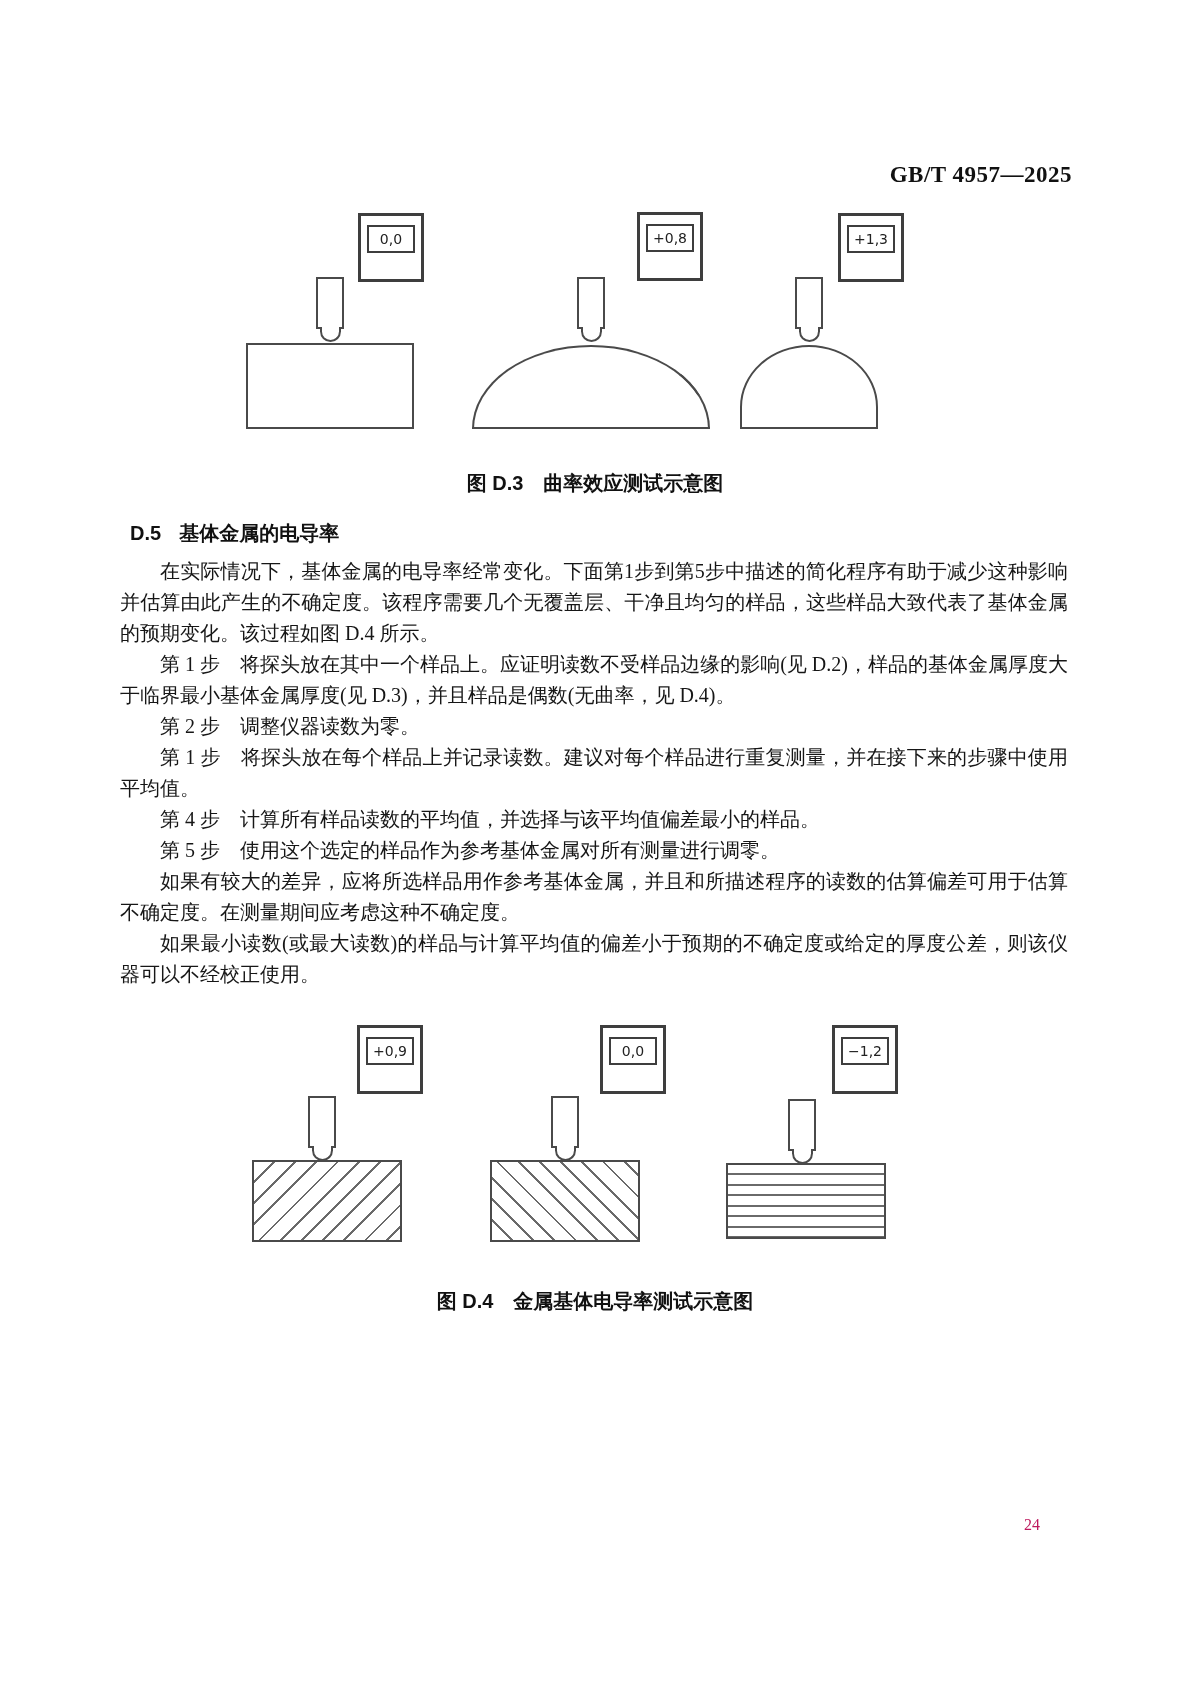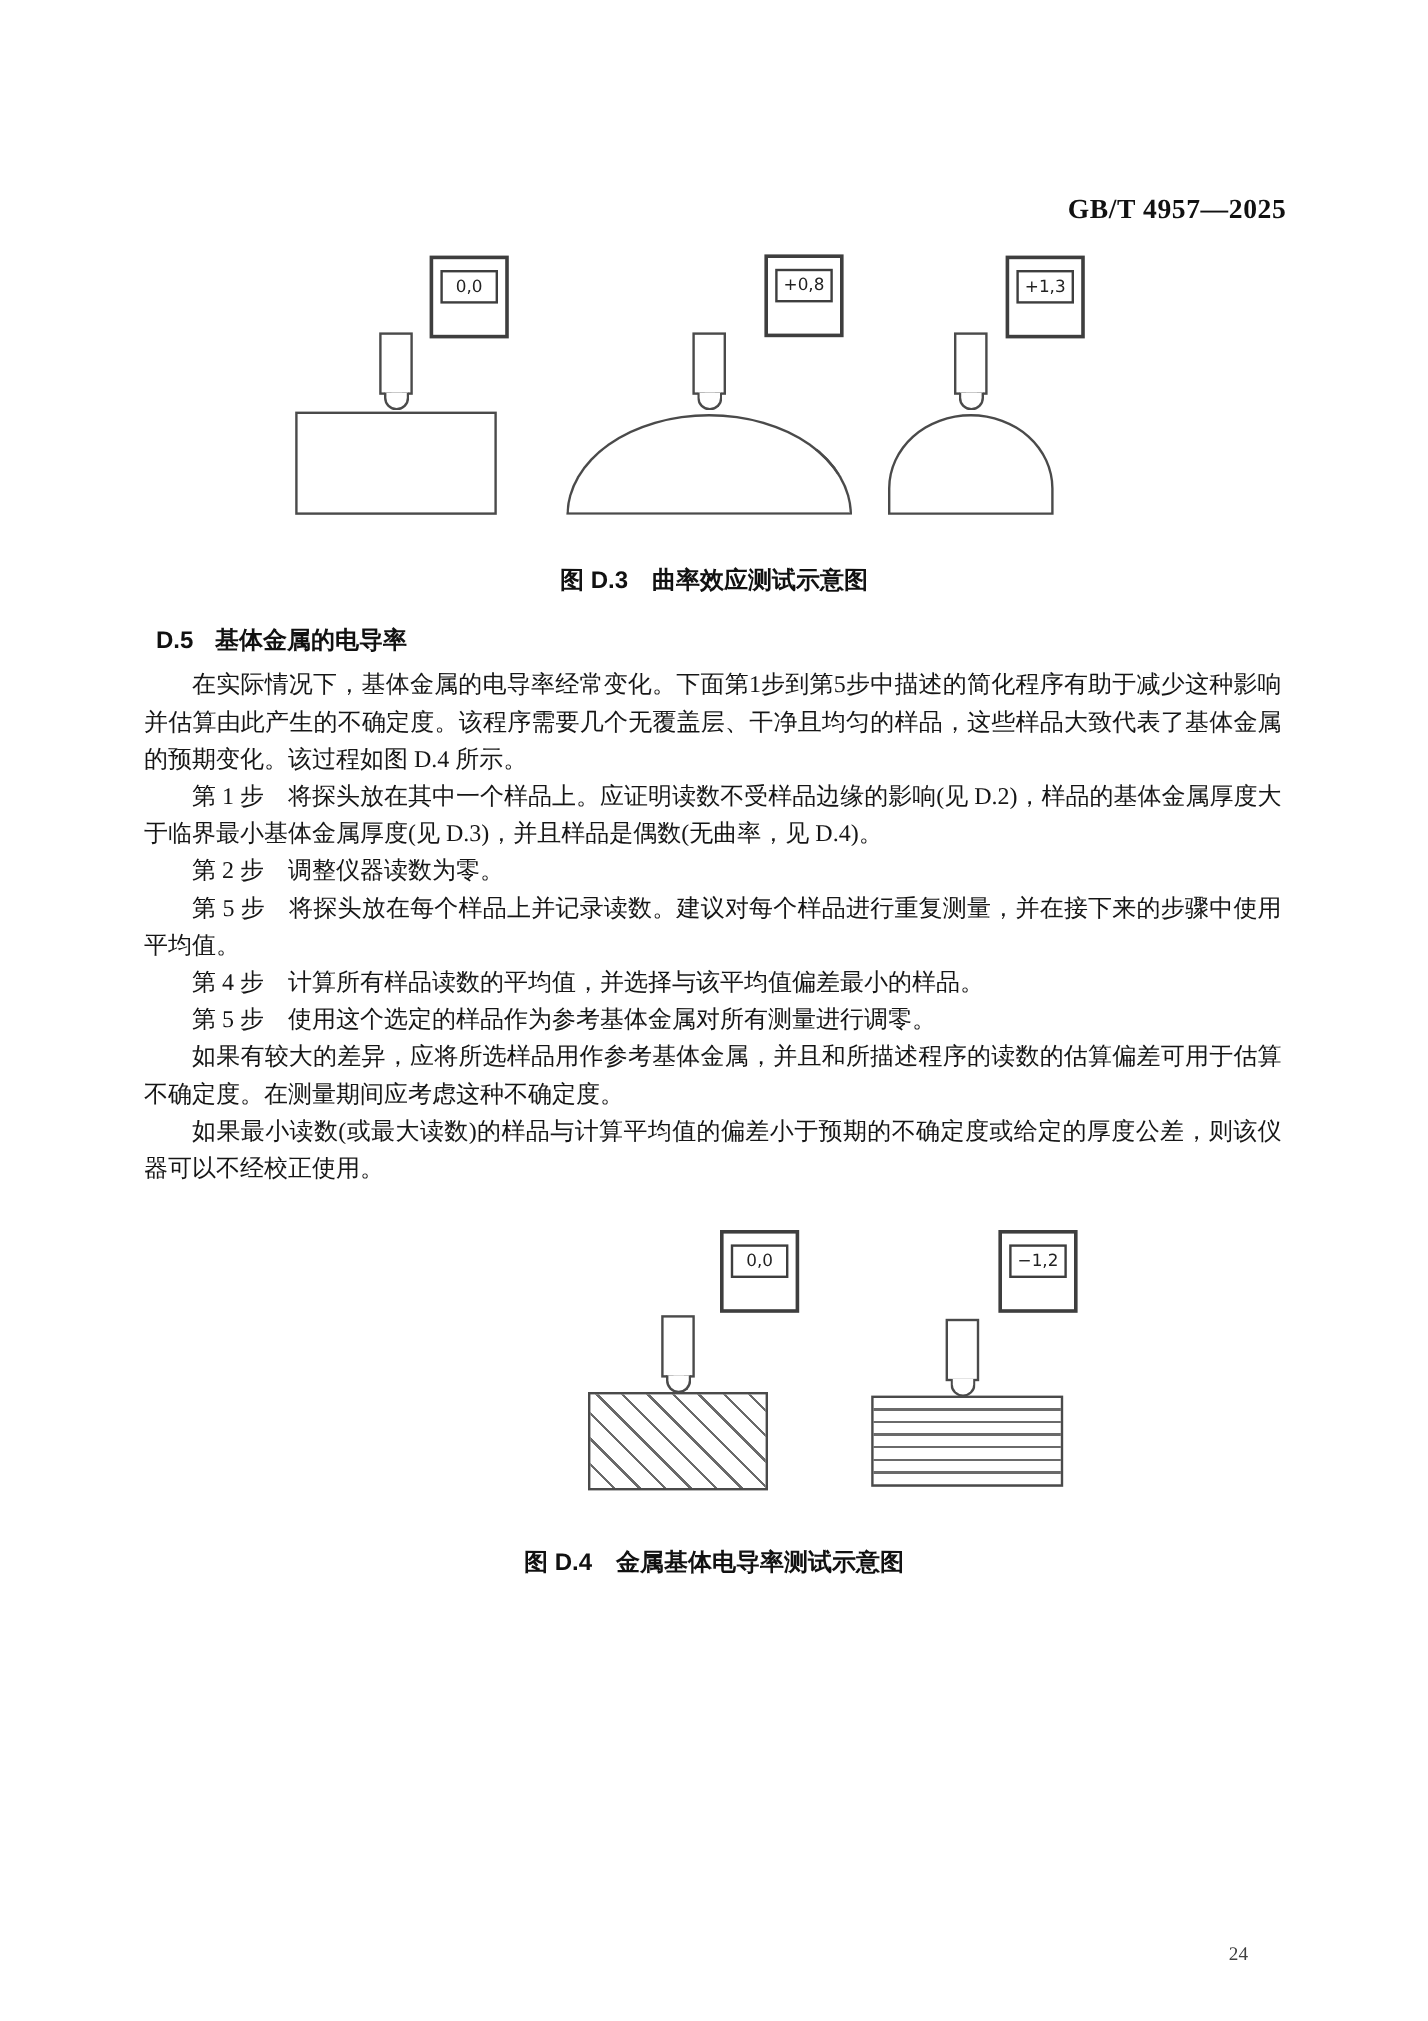--- a/index.html
+++ b/index.html
@@ -149,23 +149,23 @@
     font-size: 20px;
     line-height: 31px;
     text-align: justify;
     color: #161616;
   }
   .body-text p { text-indent: 2em; }
 
   
   .page-num {
     position: absolute;
-    left: 1024px; top: 1620px;
+    left: 1024px; top: 1516px;
     font-size: 16px;
-    color: #404040;
+    color: #be185d;
   }
 </style>
 </head>
 <body>
 
 <div class="page">
 
   <div class="std-header">GB/T 4957—2025</div>
 
   <div class="fig-canvas canvas-d3">
@@ -208,29 +208,39 @@
   <div class="fig-caption cap-d3">图 D.3　曲率效应测试示意图</div>
 
   <h2 class="sec-head">
     <span class="sec-num">D.5</span><span>基体金属的电导率</span>
   </h2>
 
   <div class="body-text">
     <p>在实际情况下，基体金属的电导率经常变化。下面第1步到第5步中描述的简化程序有助于减少这种影响并估算由此产生的不确定度。该程序需要几个无覆盖层、干净且均匀的样品，这些样品大致代表了基体金属的预期变化。该过程如图 D.4 所示。</p>
     <p>第 1 步　将探头放在其中一个样品上。应证明读数不受样品边缘的影响(见 D.2)，样品的基体金属厚度大于临界最小基体金属厚度(见 D.3)，并且样品是偶数(无曲率，见 D.4)。</p>
     <p>第 2 步　调整仪器读数为零。</p>
-    <p>第 5 步　将探头放在每个样品上并记录读数。建议对每个样品进行重复测量，并在接下来的步骤中使用平均值。</p>
+    <p>第 1 步　将探头放在每个样品上并记录读数。建议对每个样品进行重复测量，并在接下来的步骤中使用平均值。</p>
     <p>第 4 步　计算所有样品读数的平均值，并选择与该平均值偏差最小的样品。</p>
     <p>第 5 步　使用这个选定的样品作为参考基体金属对所有测量进行调零。</p>
     <p>如果有较大的差异，应将所选样品用作参考基体金属，并且和所描述程序的读数的估算偏差可用于估算不确定度。在测量期间应考虑这种不确定度。</p>
     <p>如果最小读数(或最大读数)的样品与计算平均值的偏差小于预期的不确定度或给定的厚度公差，则该仪器可以不经校正使用。</p>
   </div>
 
   <div class="fig-canvas canvas-d4">
 
+    <div class="diagram d4-g1">
+      <div class="meter">
+        <div class="meter-display">+0,9</div>
+      </div>
+      <div class="probe">
+        <div class="probe-body"></div>
+        <div class="probe-tip"></div>
+      </div>
+      <div class="specimen spec-hatch-f"></div>
+    </div>
 
     <div class="diagram d4-g2">
       <div class="meter">
         <div class="meter-display">0,0</div>
       </div>
       <div class="probe">
         <div class="probe-body"></div>
         <div class="probe-tip"></div>
       </div>
       <div class="specimen spec-hatch-b"></div>

